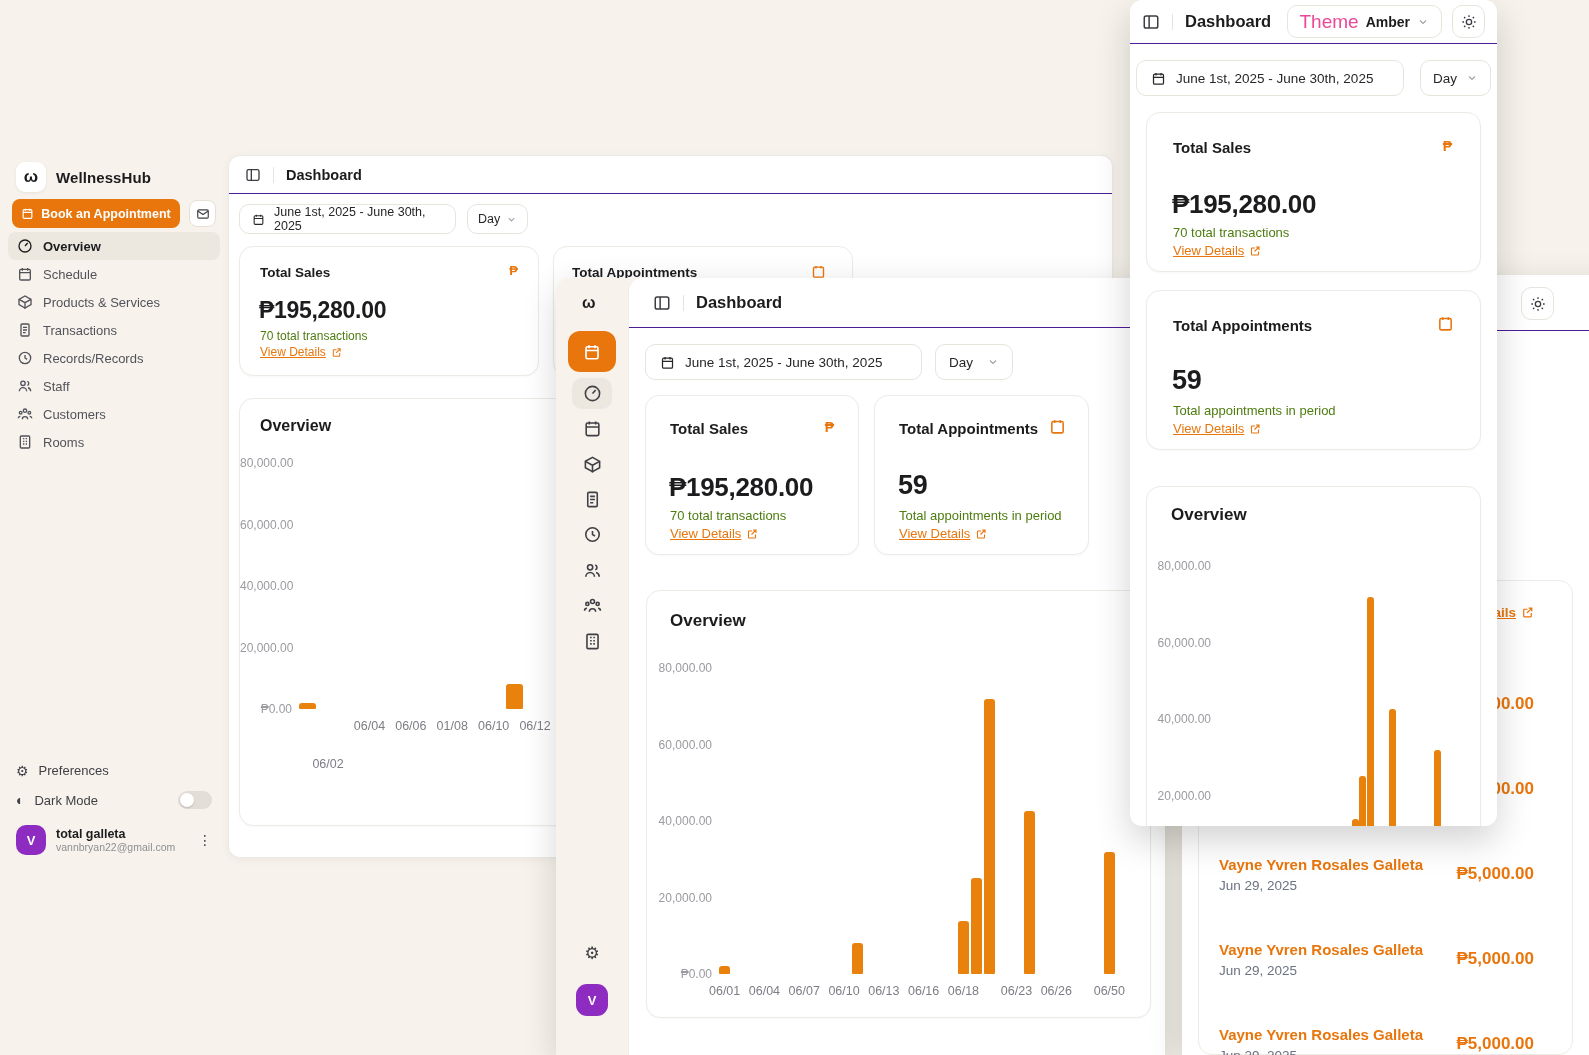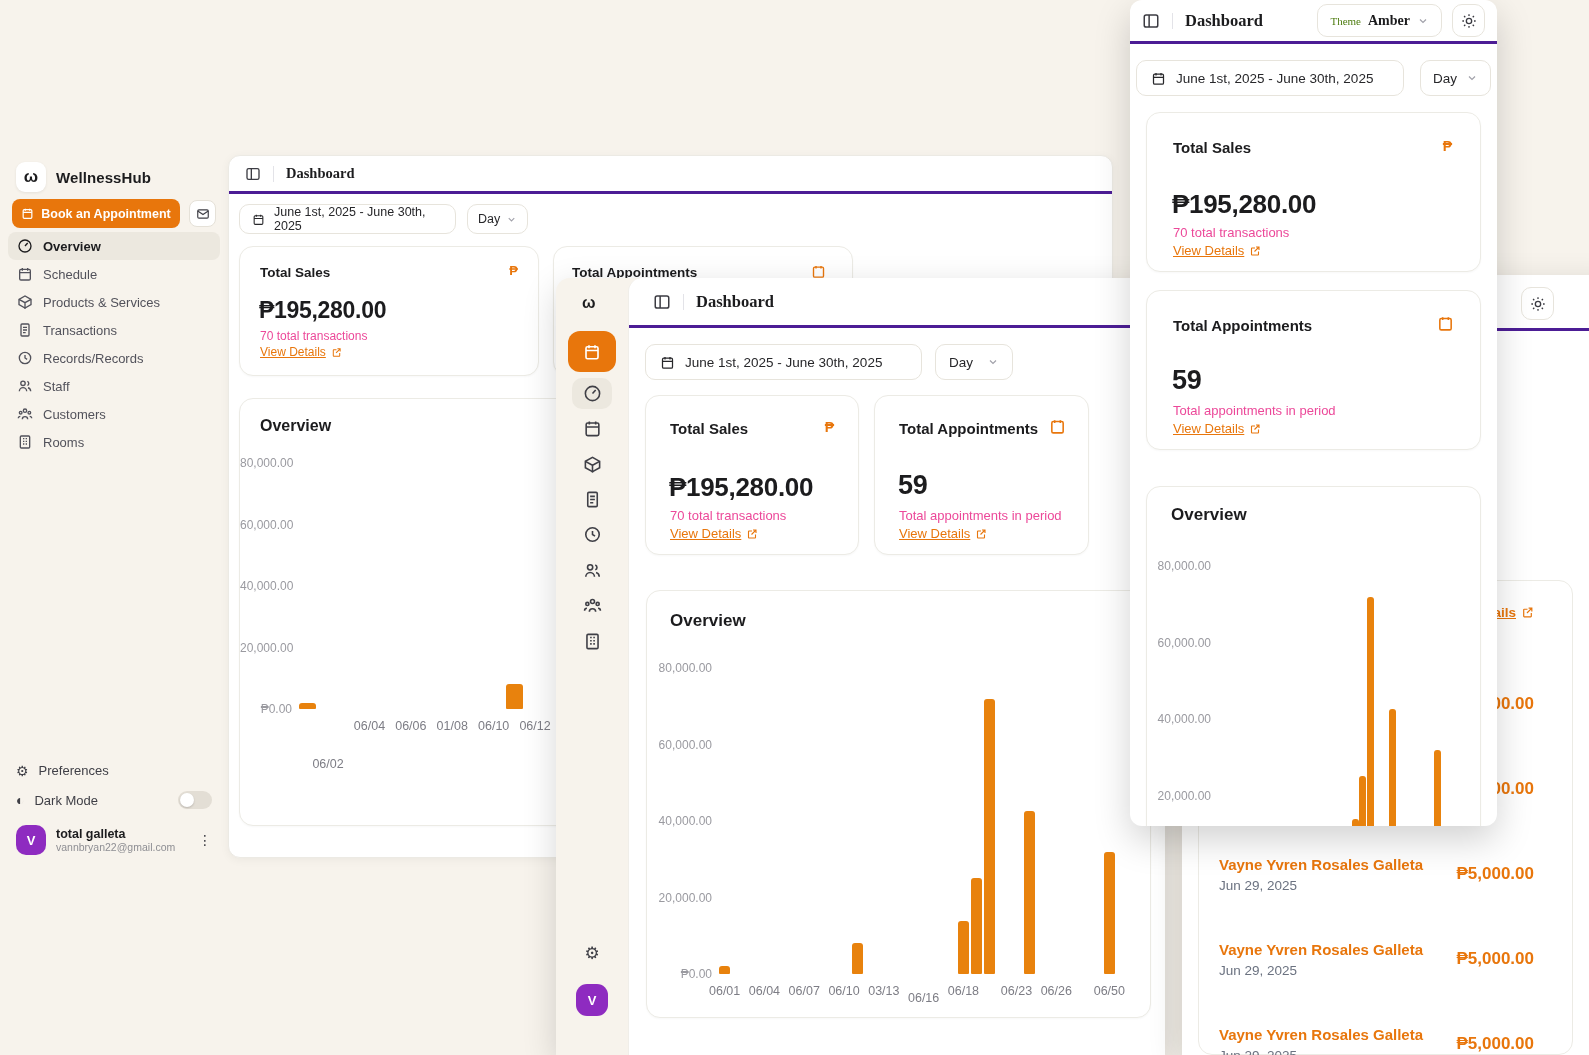--- a/index.html
+++ b/index.html
@@ -35,34 +35,34 @@
                  box-shadow:0 1px 2px rgba(0,0,0,.18); }
   .user-row{ position:absolute; left:16px; top:675px; width:196px; display:flex; align-items:center; gap:10px; }
   .avatar{ width:30px; height:30px; border-radius:10px; background:#8e2bc0; color:#fff; font-weight:700;
            font-size:13px; display:flex; align-items:center; justify-content:center; }
   .uname{ font-size:12.5px; font-weight:700; }
   .uemail{ font-size:10.5px; color:#8e8e93; }
   .kebab{ margin-left:auto; font-size:14px; color:#3f3f46; cursor:pointer; }
 
   
   .win{ position:absolute; background:#fff; }
-  .whead{ display:flex; align-items:center; border-bottom:3px solid #4c1d95;font-family:Liberation Serif, serif; }
+  .whead{ display:flex; align-items:center; border-bottom:1px solid #4c1d95; }
   .tgl{ background:none; border:none; color:#3c3c43; cursor:pointer; padding:0; }
   .vdiv{ width:1px; height:16px; background:#e3e3e8; margin:0 12px; }
   .wtitle{ font-weight:700; }
   .pill{ position:absolute; display:flex; align-items:center; background:#fff; border:1px solid #e7e4dc;
          border-radius:10px; cursor:pointer; color:#27272a; }
   .chev{ color:#a1a1aa; margin-left:auto; }
   .scard{ position:absolute; background:#fff; border:1px solid #ecebe5; border-radius:14px;
           box-shadow:0 1px 2px rgba(0,0,0,.03); }
   .ct{ position:absolute; font-weight:600; }
   .cicon{ position:absolute; color:#e8760c; }
   .peso-badge{ font-weight:700; }
   .cval{ position:absolute; font-weight:700; letter-spacing:-.3px; }
-  .csub{ position:absolute; color:#ec4899; }
+  .csub{ position:absolute; color:#4d7c0f; }
   .clink{ position:absolute; color:#e8760c; display:flex; align-items:center; gap:5px;
           text-decoration:underline; cursor:pointer; }
   .clink svg{ flex:0 0 auto; }
 
   
   .chart{ position:absolute; inset:0; }
   .ytick{ position:absolute; left:0; transform:translateY(-50%); text-align:right; color:#9a9aa0; font-size:12px; }
   .xtick{ position:absolute; transform:translateX(-50%); color:#7d7d85; font-size:12.5px; }
   .bar{ position:absolute; border-radius:3px 3px 1px 1px; }
   .chart-title{ position:absolute; font-weight:700; }
@@ -106,21 +106,21 @@
   .tdate{ color:#6b7280; font-size:13.5px; margin-top:5px; }
   .tamt{ margin-left:auto; color:#e8760c; font-size:17px; font-weight:700; }
 
   
   .win-right{ left:1130px; top:0; width:367px; height:826px; border-radius:12px; overflow:hidden;
               box-shadow:0 14px 36px rgba(0,0,0,.18); z-index:4; }
   .win-right .whead{ height:44px; padding:0 12px; }
   .win-right .wtitle{ font-size:16.5px; }
   .theme-pill{ margin-left:auto; display:flex; align-items:center; gap:7px; border:1px solid #e7e4dc;
                border-radius:10px; height:33px; padding:0 12px; cursor:pointer; }
-  .theme-label{ color:#4d7c0f; font-size:11px; }
+  .theme-label{ color:#ec4899; font-size:19px; }
   .theme-value{ font-size:14px; font-weight:600; }
   .sun-right{ margin-left:10px; }
 </style>
 </head>
 <body>
 
 <div class="stage">
 
   <aside class="sidebar">
     <div class="brand">
@@ -457,22 +457,22 @@
         <div class="chart">
             <div class="ytick" style="top: 77px; width: 65px;">80,000.00</div>
             <div class="ytick" style="top: 153.5px; width: 65px;">60,000.00</div>
             <div class="ytick" style="top: 230px; width: 65px;">40,000.00</div>
             <div class="ytick" style="top: 306.5px; width: 65px;">20,000.00</div>
             <div class="ytick" style="top: 383px; width: 65px;">₱0.00</div>
             <div class="xtick" style="left: 77.6333px; top: 393px;">06/01</div>
             <div class="xtick" style="left: 117.433px; top: 393px;">06/04</div>
             <div class="xtick" style="left: 157.233px; top: 393px;">06/07</div>
             <div class="xtick" style="left: 197.033px; top: 393px;">06/10</div>
-            <div class="xtick" style="left: 236.833px; top: 393px;">03/13</div>
-            <div class="xtick" style="left: 276.633px; top: 393px; margin-top: 7px;">06/16</div>
+            <div class="xtick" style="left: 236.833px; top: 393px;">06/13</div>
+            <div class="xtick" style="left: 276.633px; top: 393px;">06/16</div>
             <div class="xtick" style="left: 316.433px; top: 393px;">06/18</div>
             <div class="xtick" style="left: 369.5px; top: 393px;">06/23</div>
             <div class="xtick" style="left: 409.3px; top: 393px;">06/26</div>
             <div class="xtick" style="left: 462.367px; top: 393px;">06/50</div>
             <div class="bar" style="left: 72.1333px; width: 11px; top: 375.35px; height: 7.65px; background: rgb(232, 130, 13);"></div>
             <div class="bar" style="left: 204.8px; width: 11px; top: 352.4px; height: 30.6px; background: rgb(232, 130, 13);"></div>
             <div class="bar" style="left: 310.933px; width: 11px; top: 330.291px; height: 52.7085px; background: rgb(232, 130, 13);"></div>
             <div class="bar" style="left: 324.2px; width: 11px; top: 287.375px; height: 95.625px; background: rgb(232, 130, 13);"></div>
             <div class="bar" style="left: 337.467px; width: 11px; top: 107.6px; height: 275.4px; background: rgb(232, 130, 13);"></div>
             <div class="bar" style="left: 377.267px; width: 11px; top: 220.438px; height: 162.562px; background: rgb(232, 130, 13);"></div>

